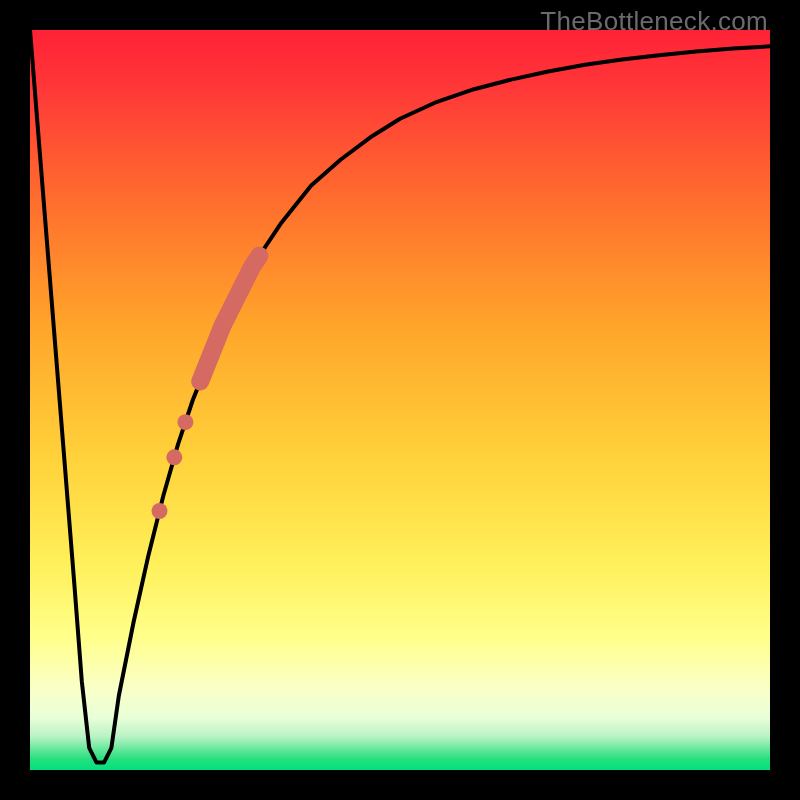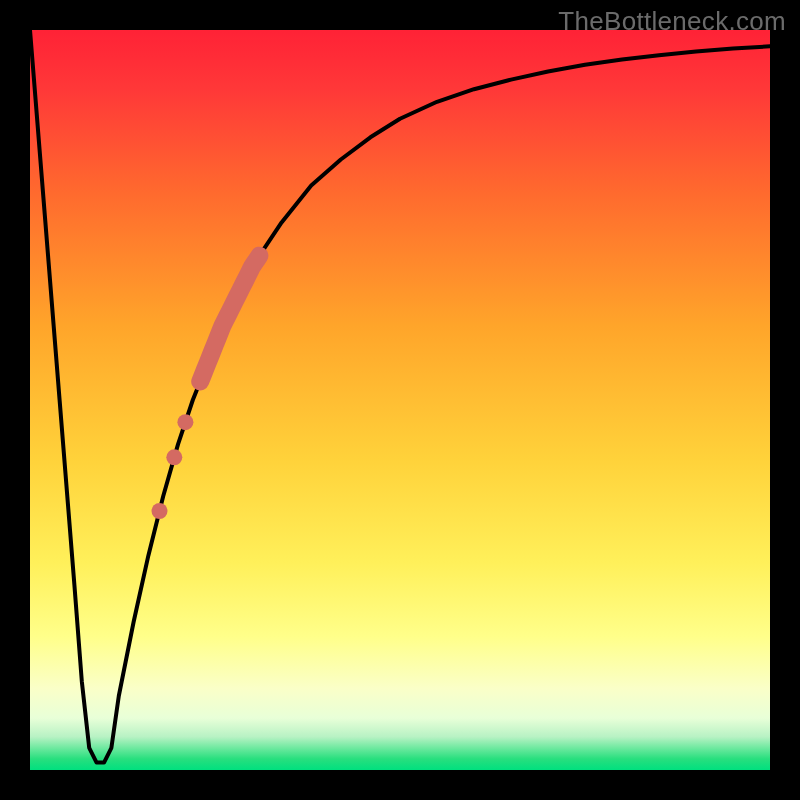--- a/index.html
+++ b/index.html
@@ -21,21 +21,21 @@
     position: absolute;
     left: 30px;
     top: 30px;
     width: 740px;
     height: 740px;
     overflow: hidden;
   }
   .watermark {
     position: absolute;
     top: 6px;
-    right: 14px;
+    right: 32px;
     font-size: 26px;
     font-weight: 400;
     color: #6b6b6b;
     letter-spacing: 0.3px;
     user-select: none;
   }
   svg {
     display: block;
   }
 </style>

